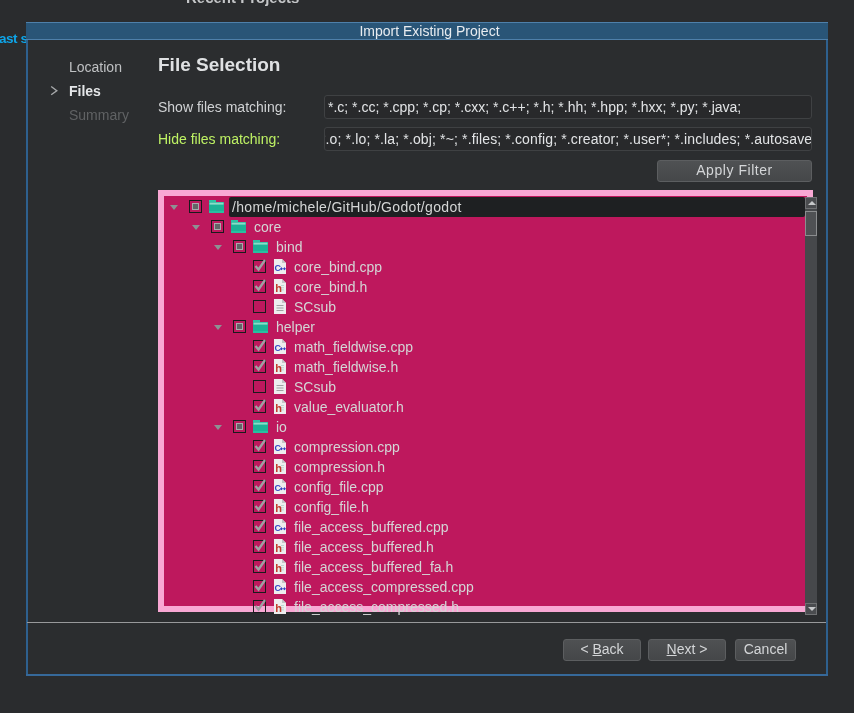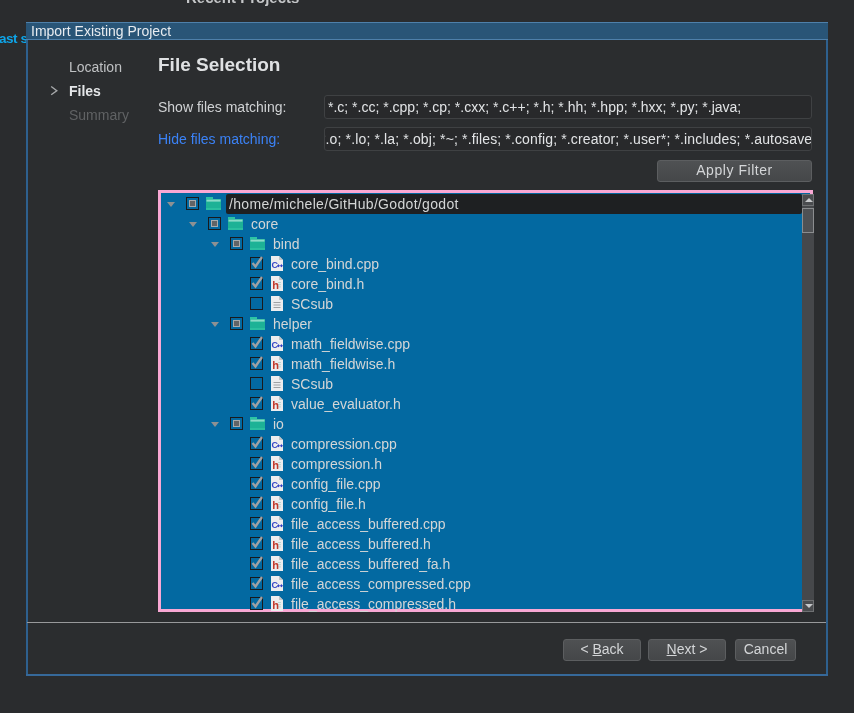--- a/index.html
+++ b/index.html
@@ -1,28 +1,28 @@
 <!DOCTYPE html>
 <html><head><meta charset="utf-8"><style>
 * { margin:0; padding:0; box-sizing:border-box; }
 html,body { width:854px; height:713px; overflow:hidden; }
 body { background:#2a2c2e; font-family:"Liberation Sans", sans-serif; }
 #app { position:relative; width:854px; height:713px; overflow:hidden; }
 #dialog { position:absolute; left:26px; top:22px; width:802px; height:654px; background:#2b2d2f; }
 #titlebar { position:absolute; left:0; top:0; width:802px; height:18px; background:#295577;
-  border-top:1px solid #4e80aa; border-bottom:1px solid #4e80aa; color:#e8ecf0; font-size:14px; line-height:16px; padding-left:5px; }
+  border-top:1px solid #4e80aa; border-bottom:1px solid #4e80aa; color:#e8ecf0; font-size:14px; line-height:16px; padding-left:5px;text-align:center; }
 .bL { position:absolute; left:0; top:18px; bottom:0; width:2px; background:#2e608e; }
 .bR { position:absolute; right:0; top:18px; bottom:0; width:2px; background:#2e608e; }
 .bB { position:absolute; left:0; bottom:0; width:802px; height:2px; background:#36699a; }
 .side { position:absolute; font-size:14px; line-height:14px; }
 .btn { position:absolute; background:linear-gradient(#4f5153,#454749); border:1px solid #5c5e60; border-radius:3px;
   color:#d4d6d8; font-size:14px; line-height:19px; text-align:center; }
 .field { position:absolute; left:298px; width:488px; height:24px; background:#28292b; border:1px solid #3f4143; border-radius:3px; overflow:hidden; }
 .field > div { position:absolute; top:0; line-height:22px; font-size:14px; color:#e2e4e6; white-space:nowrap; }
-#tree { position:absolute; left:132px; top:168px; width:655px; height:422px; background:#0369a1; border:3px solid #f9a8d4; }
+#tree { position:absolute; left:132px; top:168px; width:655px; height:422px; background:#be185d; border:6px solid #f9a8d4; }
 .tl { position:absolute; font-size:14px; line-height:20px; color:#d4d6d6; white-space:nowrap; }
 .arrow { position:absolute; width:0; height:0; border-left:4.5px solid transparent; border-right:4.5px solid transparent; border-top:5px solid #8d9193; }
 .cb { position:relative; width:13px; height:13px; border:1px solid #191a1c; }
 .cb .tri { position:absolute; left:2px; top:2px; width:7px; height:7px; border:1px solid #a9abad; background:#626466; }
 .cb .ck { position:absolute; left:0px; top:-3px; }
 .sb { position:absolute; background:#46484b; }
 .sbtn { position:absolute; width:12px; height:12px; background:#4a4c4f; border:1px solid #6f7173; }
 .sbtn > div { position:absolute; width:0; height:0; }
 #thumb { position:absolute; background:#4f5154; border:1px solid #8b8d8f; }
 </style></head>
@@ -36,21 +36,21 @@
       <div class="bR"></div>
       <div class="bB"></div>
     <div class="side" style="left:43px;top:38px;color:#bfc1c3">Location</div>
     <svg style="position:absolute;left:23px;top:62px" width="12" height="13" viewBox="0 0 12 13">
         <path d="M2.2,2.5 L7.8,6.7 L2.2,10.8" stroke="#a6a8aa" stroke-width="1.4" fill="none"></path>
       </svg>
     <div class="side" style="left:43px;top:62px;color:#e4e6e8;font-weight:bold">Files</div>
     <div class="side" style="left:43px;top:86px;color:#606264">Summary</div>
     <div style="position:absolute;left:132px;top:32px;font-size:19px;line-height:21px;font-weight:bold;color:#dfe1e3">File Selection</div>
     <div class="side" style="left:132px;top:78px;color:#d0d2d4">Show files matching:</div>
-    <div class="side" style="left:132px;top:110px;color:#3b82f6">Hide files matching:</div>
+    <div class="side" style="left:132px;top:110px;color:#bef264">Hide files matching:</div>
     <div class="field" style="top:73px">
         <div style="left:3px">*.c; *.cc; *.cpp; *.cp; *.cxx; *.c++; *.h; *.hh; *.hpp; *.hxx; *.py; *.java;</div>
       </div>
     <div class="field" style="top:105px">
         <div style="left:-5px;letter-spacing:0.14px">*.o; *.lo; *.la; *.obj; *~; *.files; *.config; *.creator; *.user*; *.includes; *.autosave</div>
       </div>
     <div class="btn" style="left:631px;top:138px;width:155px;height:22px;letter-spacing:0.55px">Apply Filter</div>
     <div id="tree">
 <div style="position:absolute;left:65px;top:1px;width:576px;height:20px;background:#1e2022;border-radius:2px"></div>
 <div class="arrow" style="left:6px;top:9px"></div>

